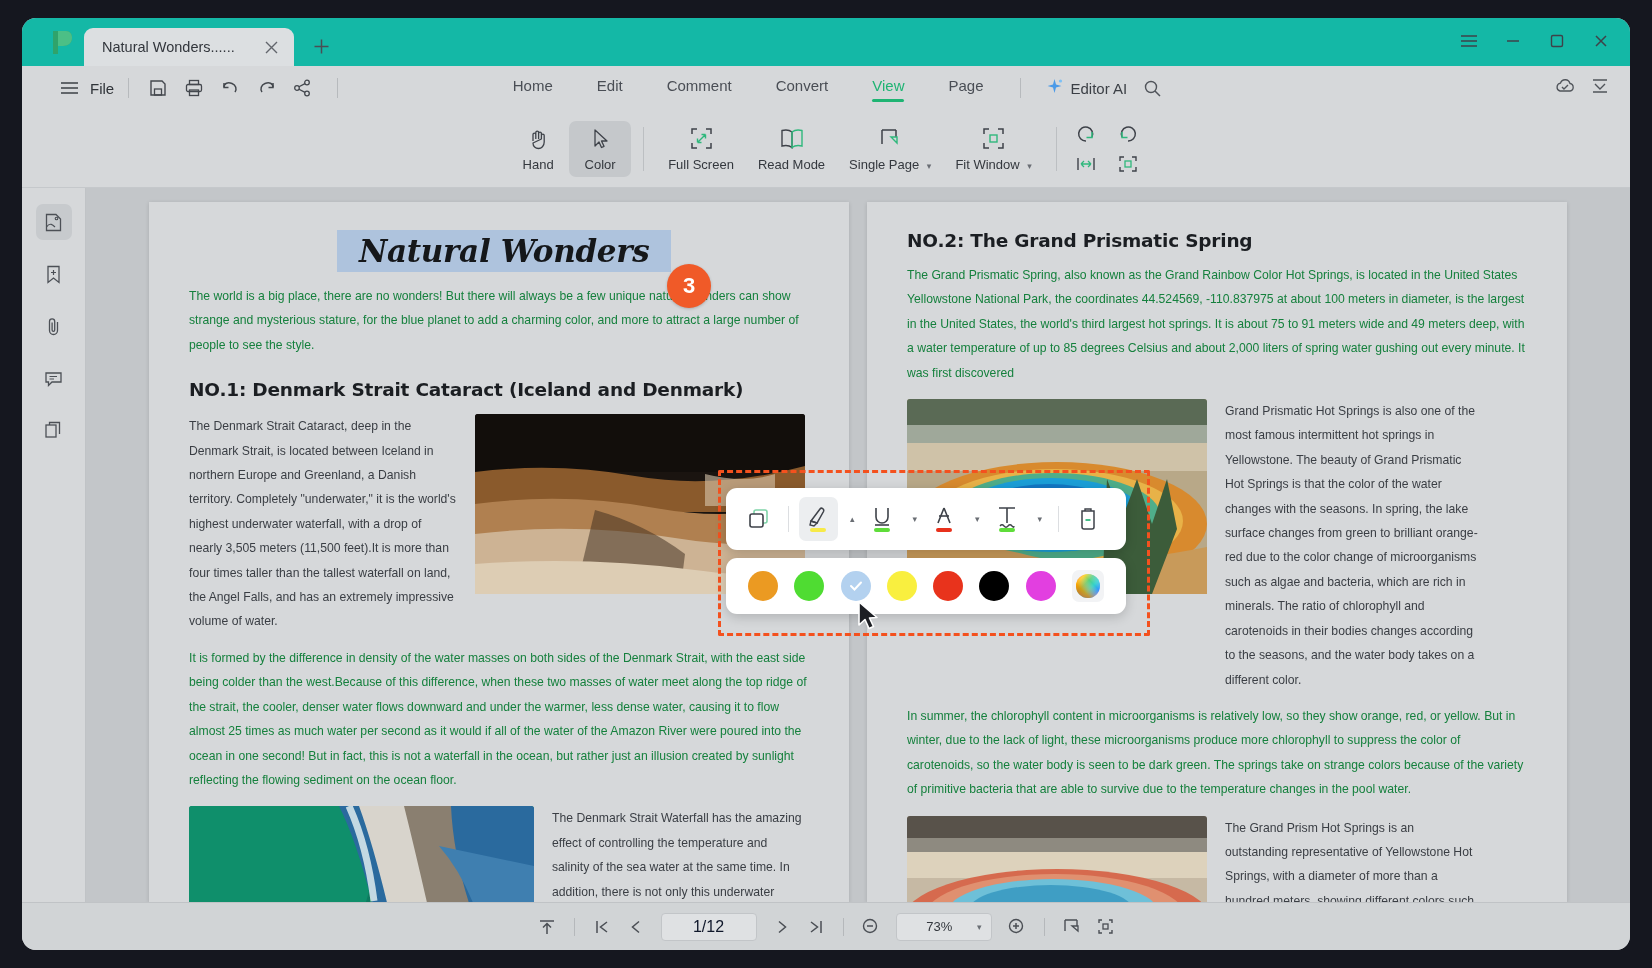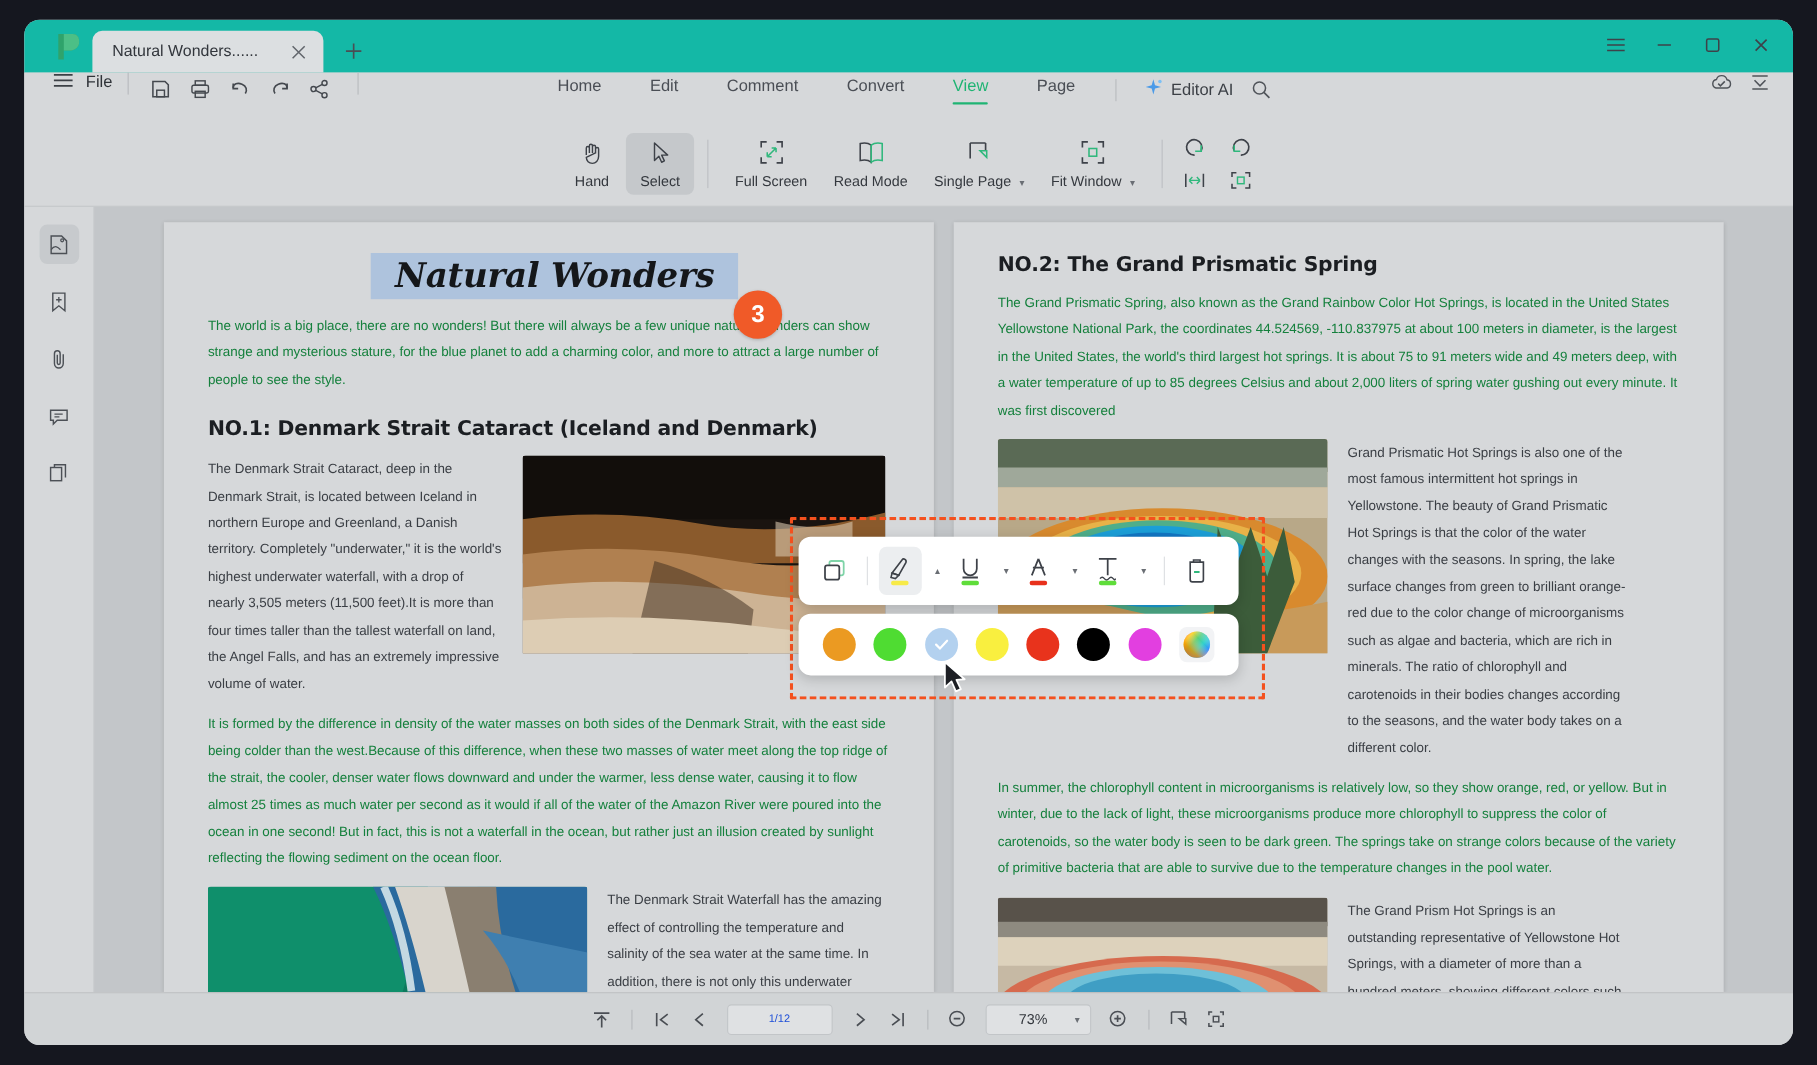--- a/index.html
+++ b/index.html
@@ -71,23 +71,24 @@
   .wc {
     width: 42px; height: 34px;
     display:flex;align-items:center;justify-content:center;
     color: #3e4249;
   }
 
   
   .menurow {
     height: 44px;
     background: #d6d8da;
-    display: flex; align-items: flex-start;
+    display: flex; align-items: center;
     position: relative;
     flex-shrink: 0;
+    margin-left: 12px;
   }
   .hamb { margin-left: 26px; display:flex;align-items:center;justify-content:center; color:#3c4046; }
   .file-label { font-size: 15px; color:#2f3338; margin-left: 11px; }
   .vsep { width:1px; height:20px; background:#b7babd; margin: 0 14px; }
   .qicon {
     width: 30px; height: 30px;
     display:flex;align-items:center;justify-content:center;
     color:#44484e; margin-right: 6px;
   }
   .nav-tabs {
@@ -257,21 +258,21 @@
     display:flex; align-items:center; justify-content:center;
     gap: 0px; flex-shrink:0;
     border-top:1px solid #c0c3c6;
   }
   .sbtn { width:34px;height:30px; display:flex;align-items:center;justify-content:center; color:#4a4e54; }
   .ssep { width:1px;height:18px;background:#b5b8bb; margin:0 10px; }
   .pagebox {
     width: 96px; height:28px; background:#dfe1e3;
     border:1px solid #c2c5c8; border-radius:4px;
     display:flex;align-items:center;justify-content:center;
-    font-size: 10px; color:#1d4ed8;
+    font-size: 16px; color:#0f172a;
     margin: 0 8px;
   }
   .zoombox {
     width: 96px; height:28px; background:#dfe1e3;
     border:1px solid #c2c5c8; border-radius:4px;
     display:flex;align-items:center;justify-content:space-between;
     font-size: 13px; color:#33373d;
     padding: 0 9px; margin: 0 8px;
   }
 </style>
@@ -417,21 +418,21 @@
             </svg>
       </span>
       <span class="lbl">Hand</span>
     </div>
     <div class="rbtn sel">
       <span class="ico">
         <svg width="24" height="24" viewBox="0 0 24 24">
               <path d="M7 3 L7 19 L11 15 L13.5 20.5 L16 19.3 L13.5 14 L19 14 Z" stroke="#3e4249" stroke-width="1.3" fill="none" stroke-linejoin="round"></path>
             </svg>
       </span>
-      <span class="lbl">Select</span>
+      <span class="lbl">Color</span>
     </div>
     <div class="rsep"></div>
     <div class="rbtn">
       <span class="ico">
         <svg width="25" height="25" viewBox="0 0 25 25">
           <path d="M3 8 V3 H8 M17 3 H22 V8 M22 17 V22 H17 M8 22 H3 V17" stroke="#3e4249" stroke-width="1.5" fill="none"></path>
           <path d="M8.5 16.5 L16.5 8.5 M16.5 8.5 H12.5 M16.5 8.5 V12.5 M8.5 16.5 H12.5 M8.5 16.5 V12.5" stroke="#2fb87c" stroke-width="1.4" fill="none"></path>
         </svg>
       </span>
       <span class="lbl">Full Screen</span>

